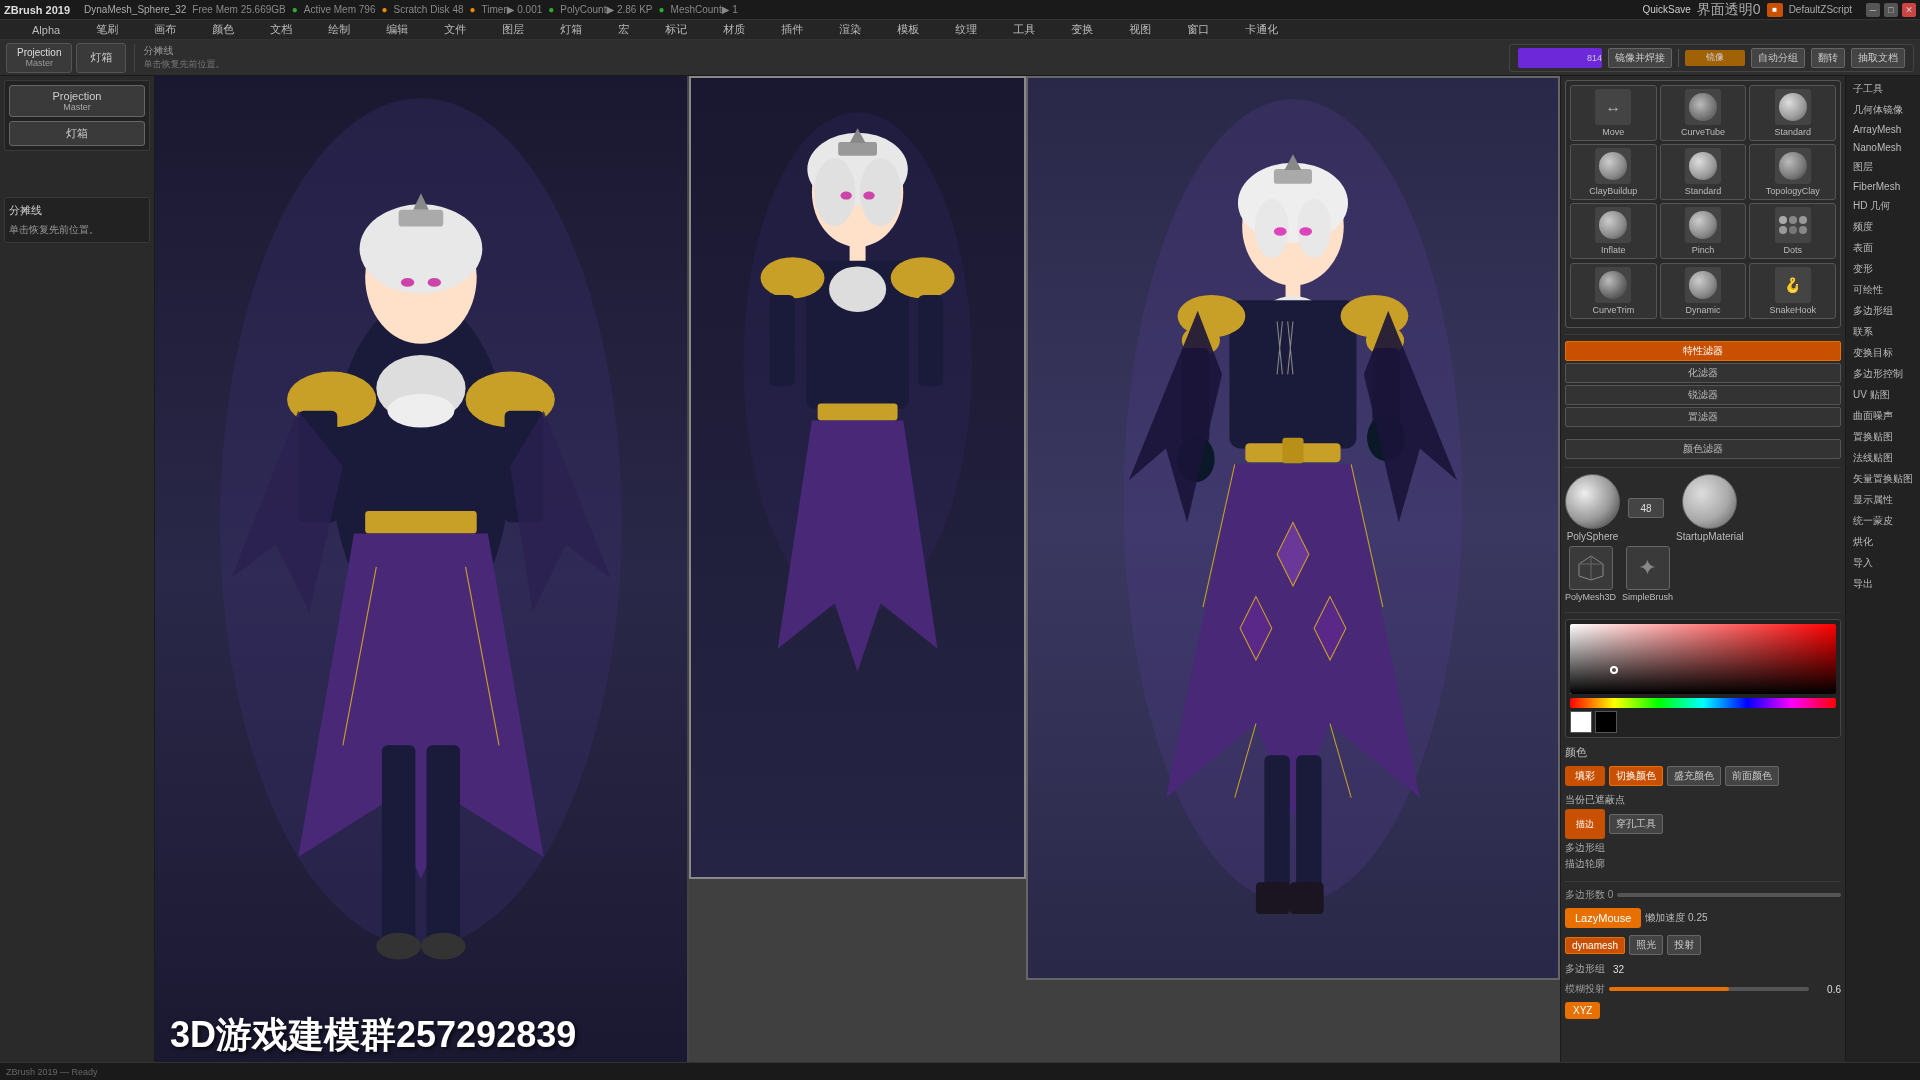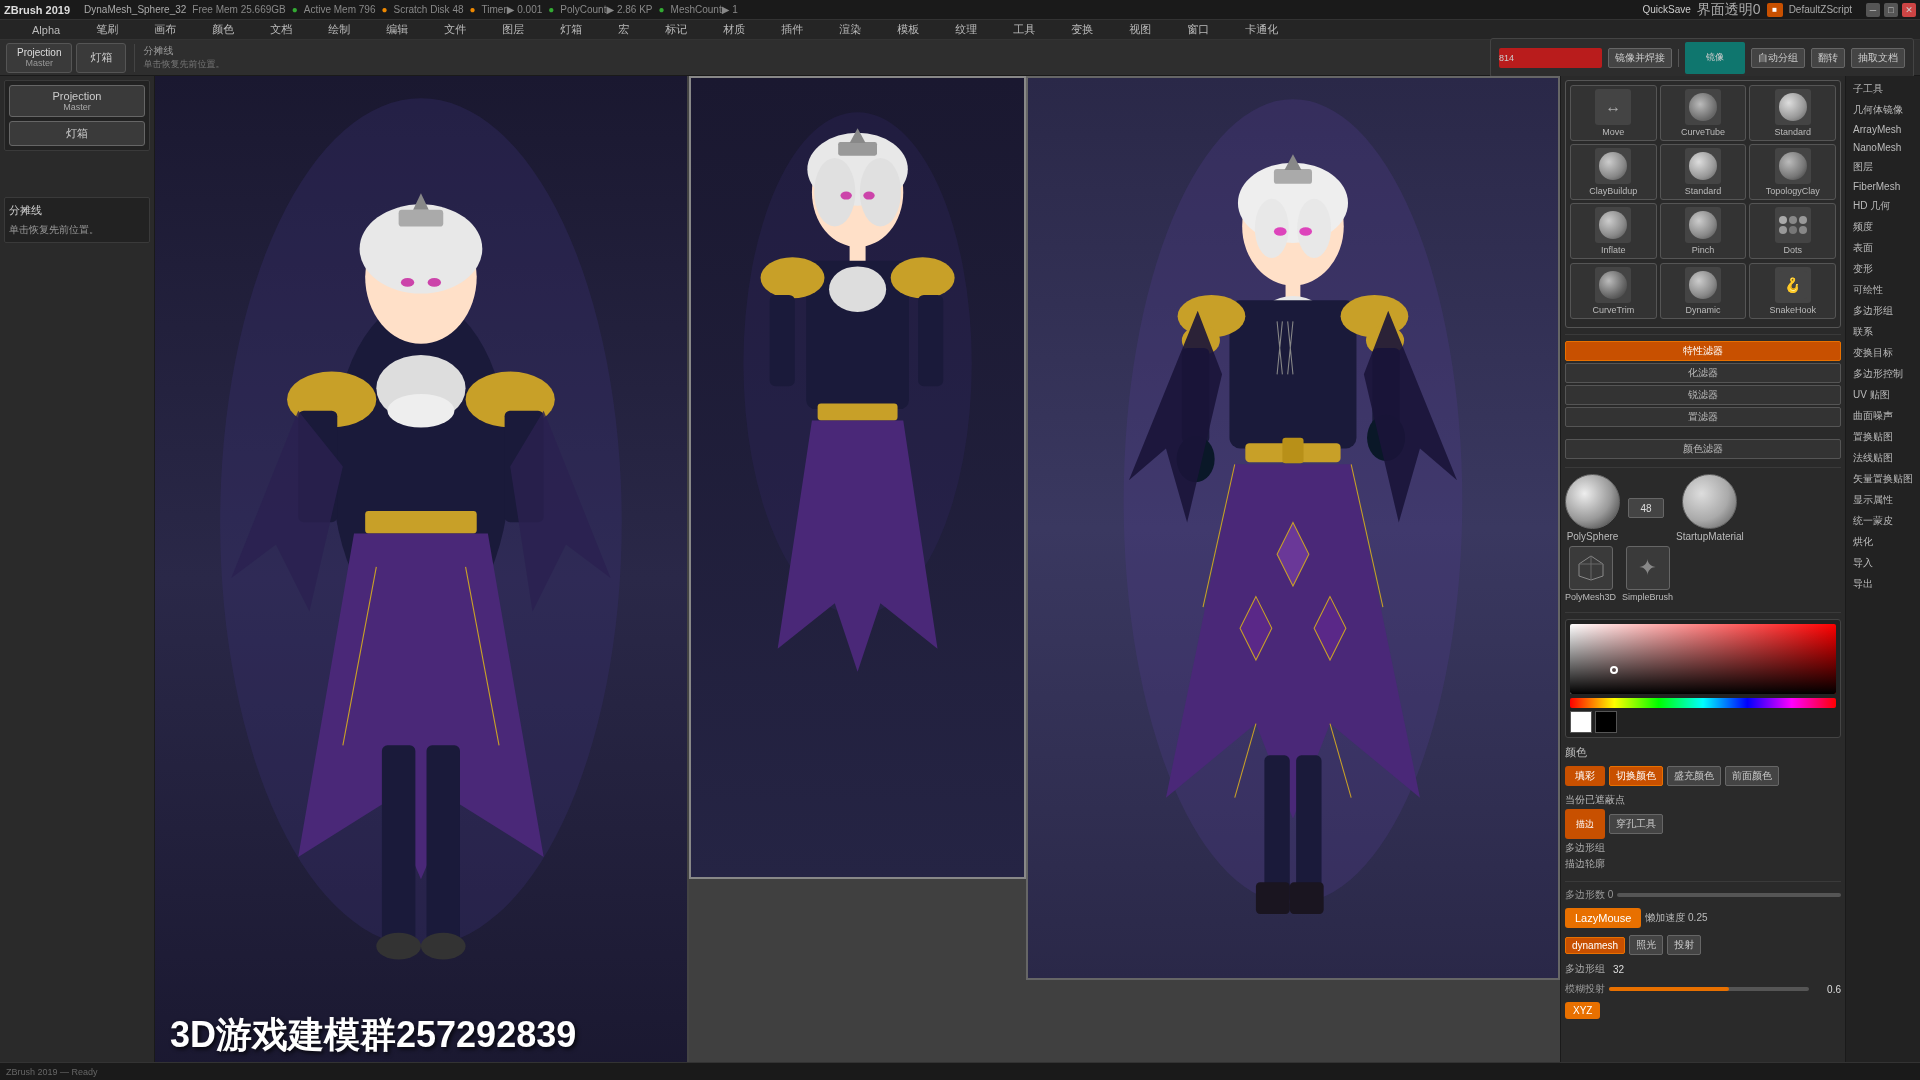--- a/index.html
+++ b/index.html
@@ -439,26 +439,26 @@
   <div class="toolbar-btn">
     <span>灯箱</span>
   </div>
   <div style="width:1px;height:28px;background:#444;margin:0 4px;"></div>
   <div style="display:flex;flex-direction:column;font-size:10px;color:#999;">
     <span>分摊线</span>
     <span style="font-size:9px;color:#777;">单击恢复先前位置。</span>
   </div>
 
   <div style="margin-left:auto;display:flex;align-items:center;gap:6px;background:#2d2d2d;padding:3px 8px;border:1px solid #444;border-radius:3px;">
-    <div style="width:103px;height:20px;background:#b91c1c;border-radius:2px;display:flex;align-items:center;justify-content:flex-start;">
+    <div style="width:84px;height:20px;background:#6d28d9;border-radius:2px;display:flex;align-items:center;justify-content:flex-end;">
       <span style="font-size:9px;color:#ccc;">814</span>
     </div>
     <div class="btn-small">镜像并焊接</div>
     <div style="width:1px;height:18px;background:#555;"></div>
-    <div style="width:60px;height:32px;background:#0f766e;border-radius:2px;display:flex;align-items:center;justify-content:center;">
+    <div style="width:60px;height:16px;background:#a16207;border-radius:2px;display:flex;align-items:center;justify-content:center;">
       <span style="font-size:9px;color:#ccc;">镜像</span>
     </div>
     <div class="btn-small">自动分组</div>
     <div class="btn-small">翻转</div>
     <div class="btn-small">抽取文档</div>
   </div>
 </div>
 
 <div id="main" style="position:relative;">
 

